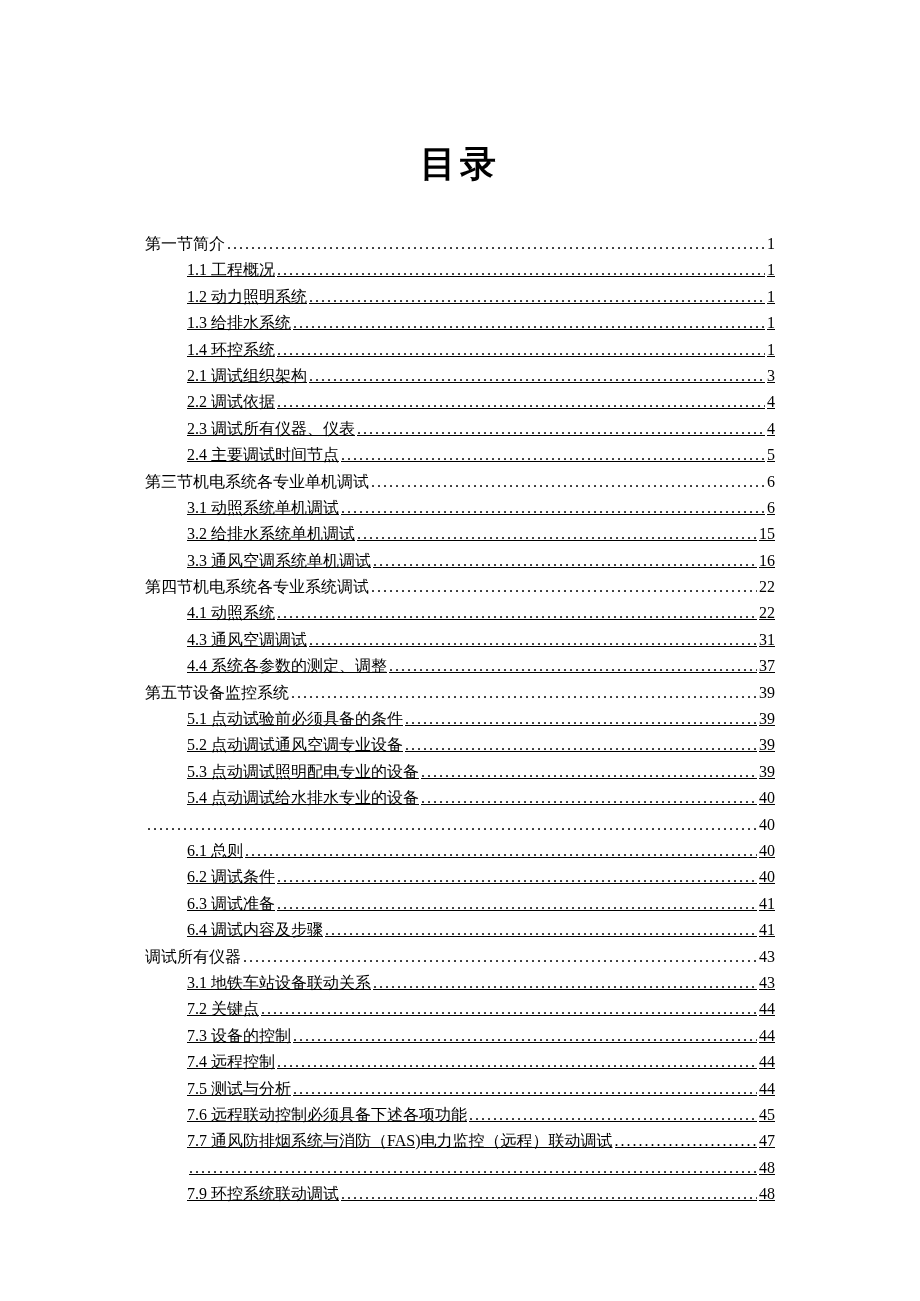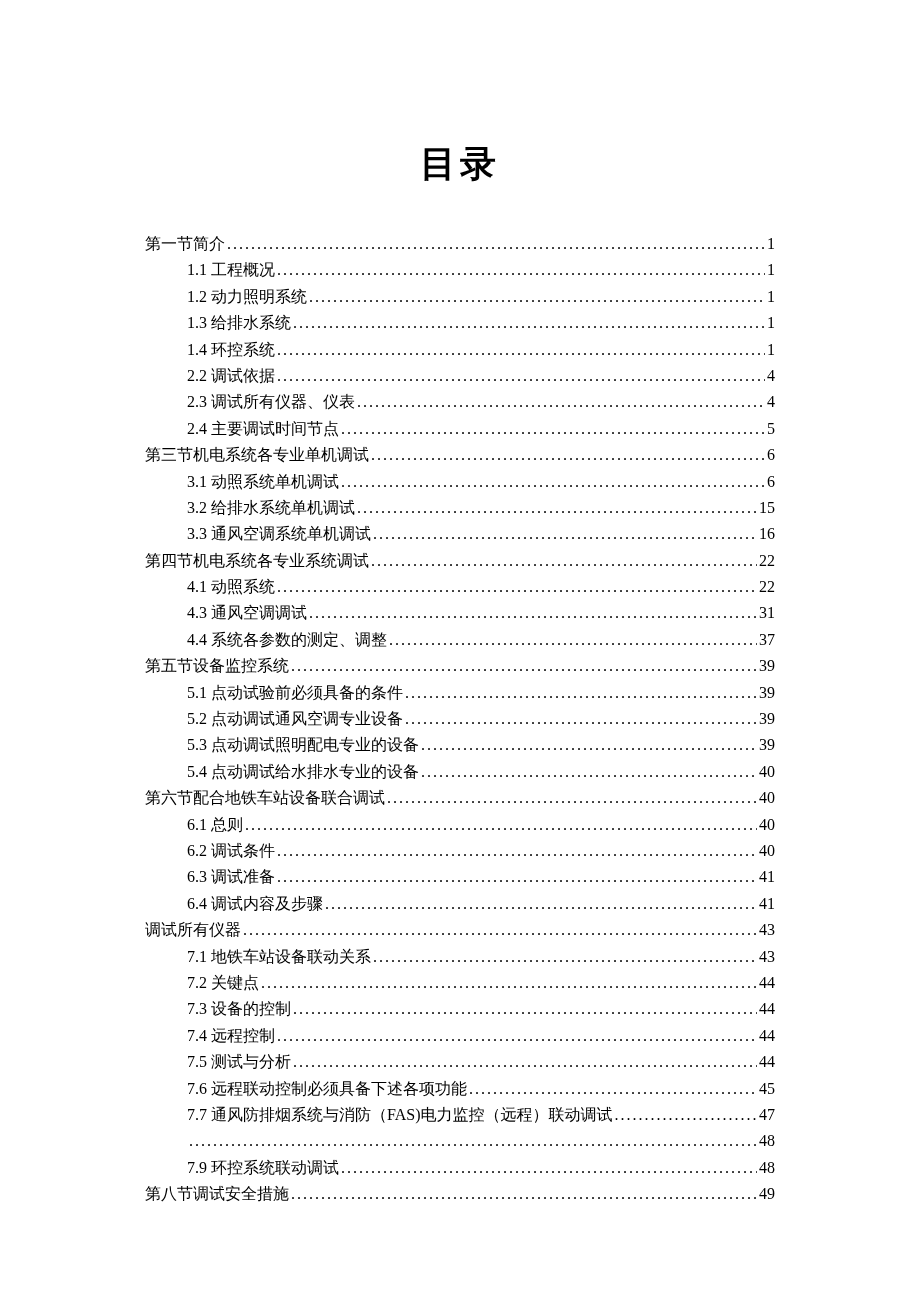--- a/index.html
+++ b/index.html
@@ -28,20 +28,21 @@
       font-size: 16px;
       line-height: 1.65;
       white-space: nowrap;
       font-family: "SimSun", "宋体", serif;
     }
     .toc-line.level1 {
       padding-left: 0;
     }
     .toc-line.level2 {
       padding-left: 42px;
+      text-decoration: underline;
     }
     .toc-label {
       flex: 0 0 auto;
     }
     .toc-dots {
       flex: 1 1 auto;
       overflow: hidden;
       margin: 0 2px;
     }
     .toc-dots::after {
@@ -77,20 +78,25 @@
         <span class="toc-label">1.3 给排水系统 </span>
         <span class="toc-dots"></span>
         <span class="toc-page">1</span>
       </div>
       <div class="toc-line level2">
         <span class="toc-label">1.4 环控系统 </span>
         <span class="toc-dots"></span>
         <span class="toc-page">1</span>
       </div>
       <div class="toc-line level2">
+        <span class="toc-label">2.1 调试组织架构 </span>
+        <span class="toc-dots"></span>
+        <span class="toc-page">3</span>
+      </div>
+      <div class="toc-line level2">
         <span class="toc-label">2.2 调试依据 </span>
         <span class="toc-dots"></span>
         <span class="toc-page">4</span>
       </div>
       <div class="toc-line level2">
         <span class="toc-label">2.3 调试所有仪器、仪表 </span>
         <span class="toc-dots"></span>
         <span class="toc-page">4</span>
       </div>
       <div class="toc-line level2">
@@ -157,21 +163,20 @@
         <span class="toc-label">5.3 点动调试照明配电专业的设备 </span>
         <span class="toc-dots"></span>
         <span class="toc-page">39</span>
       </div>
       <div class="toc-line level2">
         <span class="toc-label">5.4 点动调试给水排水专业的设备 </span>
         <span class="toc-dots"></span>
         <span class="toc-page">40</span>
       </div>
       <div class="toc-line level1">
-        <span class="toc-label">第六节配合地铁车站设备联合调试 </span>
         <span class="toc-dots"></span>
         <span class="toc-page">40</span>
       </div>
       <div class="toc-line level2">
         <span class="toc-label">6.1 总则 </span>
         <span class="toc-dots"></span>
         <span class="toc-page">40</span>
       </div>
       <div class="toc-line level2">
         <span class="toc-label">6.2 调试条件 </span>
@@ -187,21 +192,21 @@
         <span class="toc-label">6.4 调试内容及步骤 </span>
         <span class="toc-dots"></span>
         <span class="toc-page">41</span>
       </div>
       <div class="toc-line level1">
         <span class="toc-label">调试所有仪器 </span>
         <span class="toc-dots"></span>
         <span class="toc-page">43</span>
       </div>
       <div class="toc-line level2">
-        <span class="toc-label">7.1 地铁车站设备联动关系 </span>
+        <span class="toc-label">3.1 地铁车站设备联动关系 </span>
         <span class="toc-dots"></span>
         <span class="toc-page">43</span>
       </div>
       <div class="toc-line level2">
         <span class="toc-label">7.2 关键点 </span>
         <span class="toc-dots"></span>
         <span class="toc-page">44</span>
       </div>
       <div class="toc-line level2">
         <span class="toc-label">7.3 设备的控制 </span>
@@ -229,20 +234,15 @@
         <span class="toc-page">47</span>
       </div>
       <div class="toc-line level2">
         <span class="toc-dots"></span>
         <span class="toc-page">48</span>
       </div>
       <div class="toc-line level2">
         <span class="toc-label">7.9 环控系统联动调试 </span>
         <span class="toc-dots"></span>
         <span class="toc-page">48</span>
-      </div>
-      <div class="toc-line level1">
-        <span class="toc-label">第八节调试安全措施 </span>
-        <span class="toc-dots"></span>
-        <span class="toc-page">49</span>
       </div>
     </div>
 </div>
 
 </body></html>

